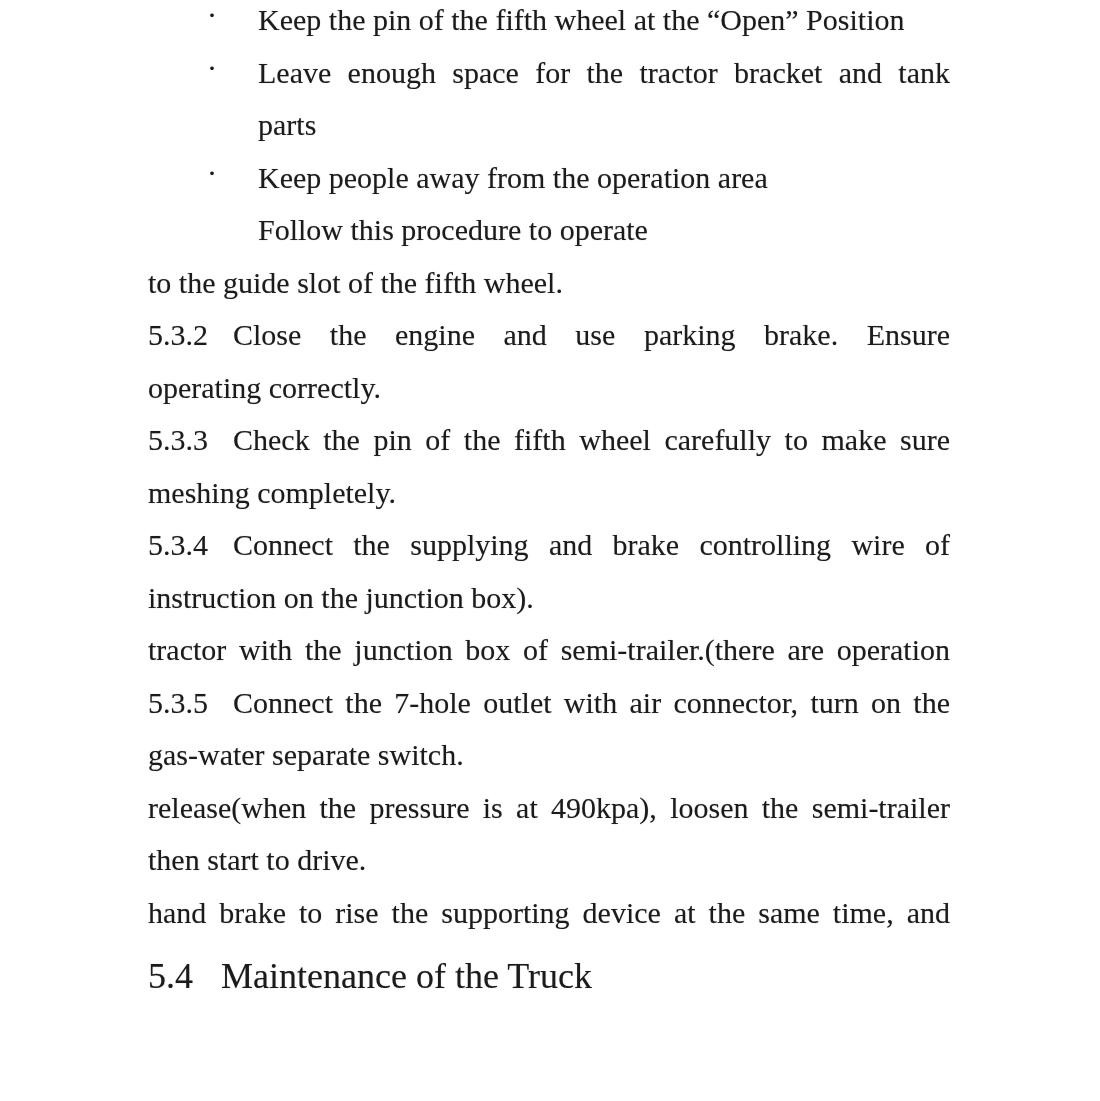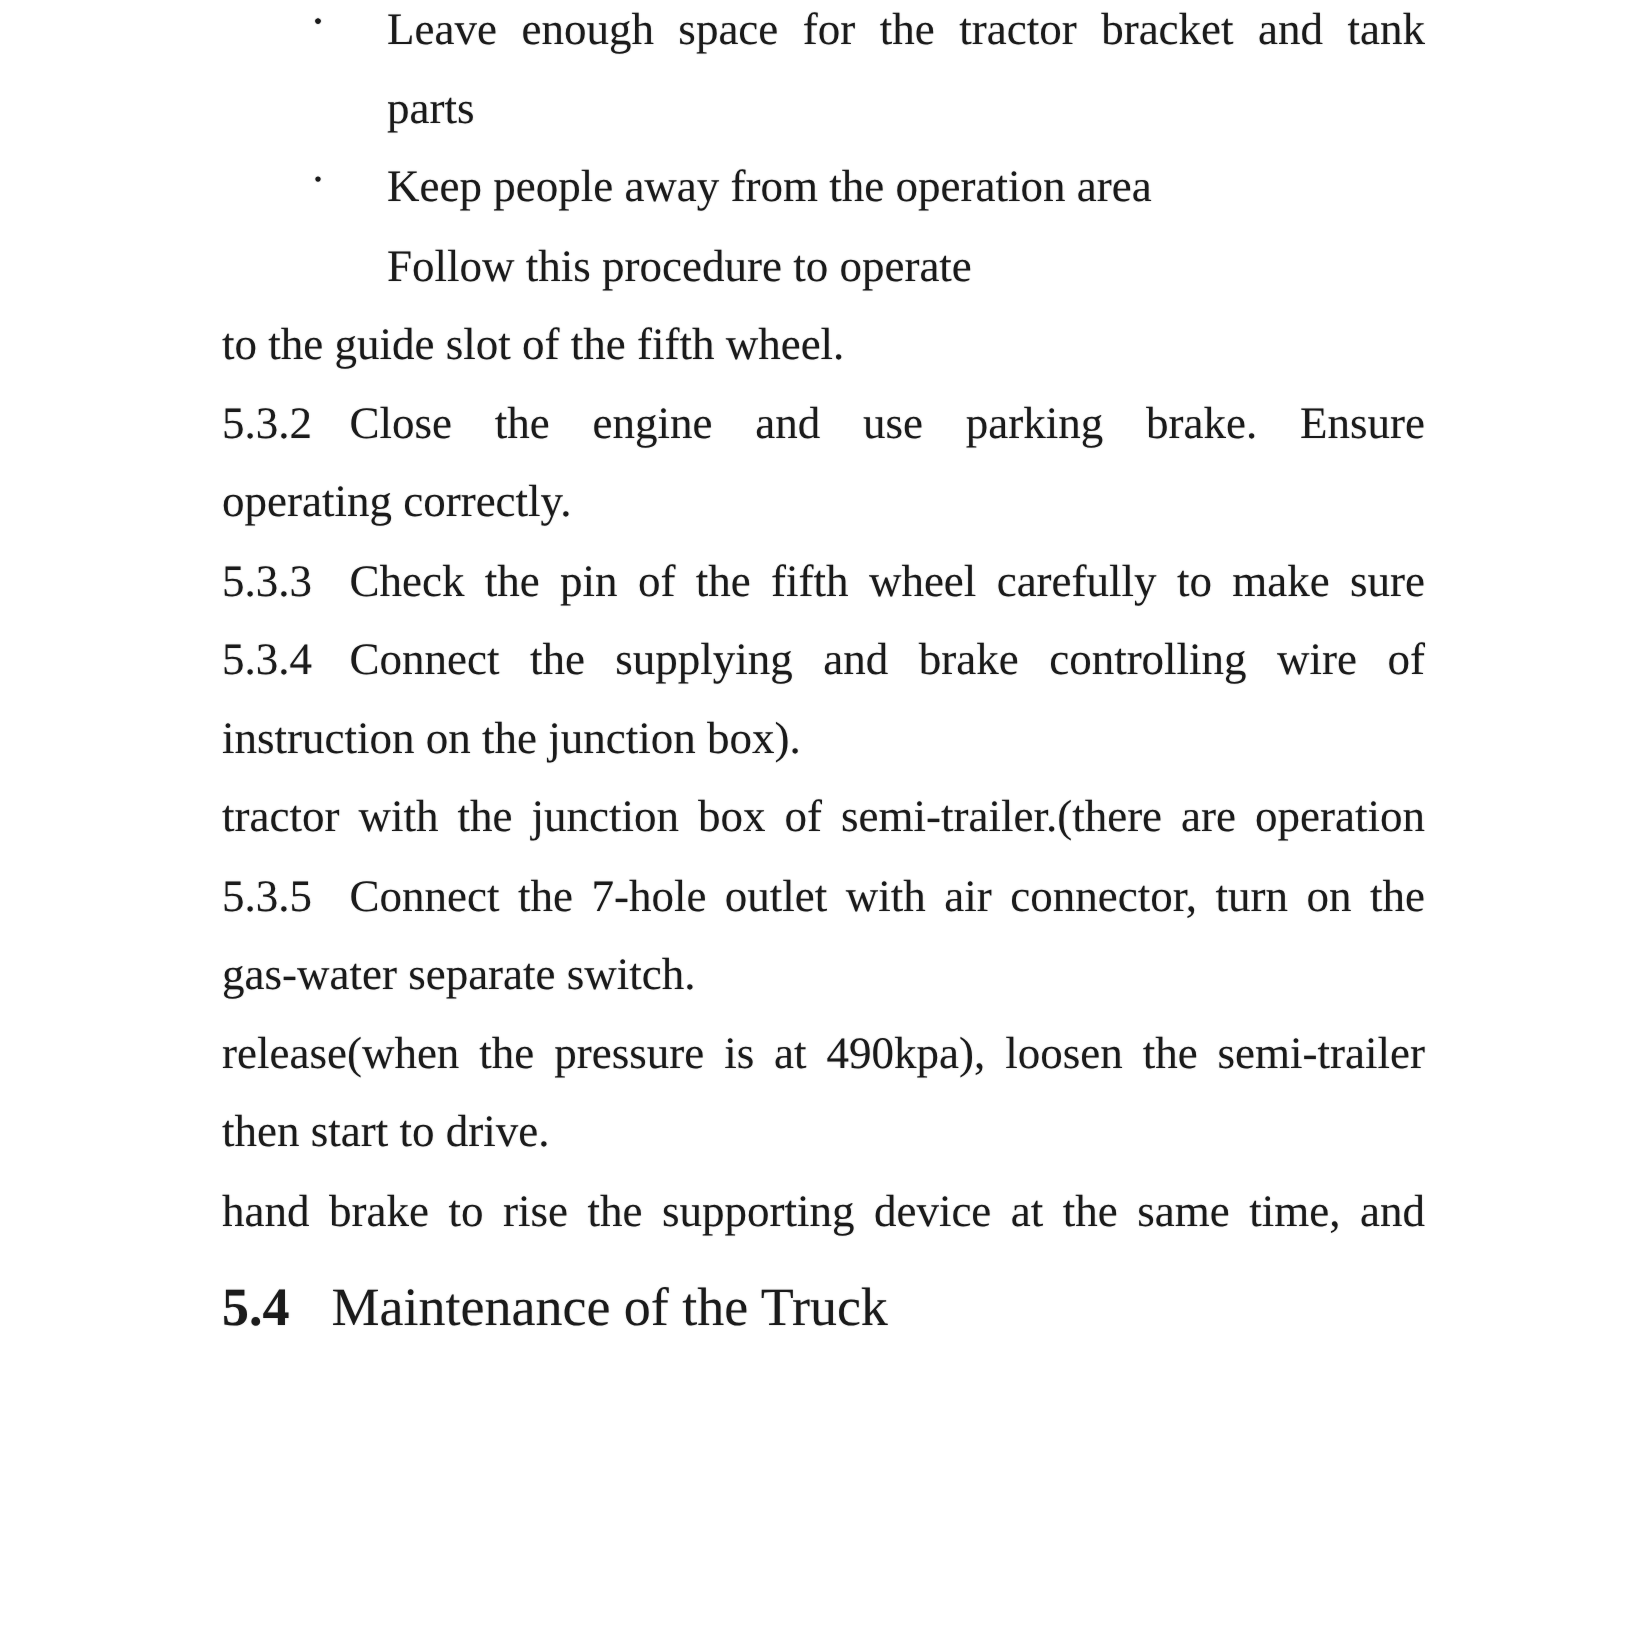--- a/index.html
+++ b/index.html
@@ -42,29 +42,30 @@
     text-align: left;
   }
   .num { margin-right: 25px; }
   .heading {
     position: relative;
     margin-top: 11px;
     font-size: 36px;
     line-height: 52.5px;
     text-align: left;
   }
-  .heading .num { margin-right: 28px; font-weight: bold; }
+  .heading .num { margin-right: 28px; }
 </style>
 </head>
 <body>
 
 <div class="page">
 
   <div class="line first ind">
     <span class="marker">·</span>
+    <span>Keep the pin of the fifth wheel at the “Open” Position</span>
   </div>
 
   <div class="line ind j">
     <span class="marker">·</span>
     <span>Leave enough space for the tractor bracket and tank</span>
   </div>
   <div class="line ind">
     <span>parts</span>
   </div>
 
@@ -83,20 +84,23 @@
 
   <div class="line j">
     <span class="num">5.3.2</span><span>Close the engine and use parking brake. Ensure</span>
   </div>
   <div class="line">
     <span>operating correctly.</span>
   </div>
 
   <div class="line j">
     <span class="num">5.3.3</span><span>Check the pin of the fifth wheel carefully to make sure</span>
+  </div>
+  <div class="line">
+    <span>meshing completely.</span>
   </div>
 
   <div class="line j">
     <span class="num">5.3.4</span><span>Connect the supplying and brake controlling wire of</span>
   </div>
   <div class="line">
     <span>instruction on the junction box).</span>
   </div>
   <div class="line j">
     <span>tractor with the junction box of semi-trailer.(there are operation</span>

